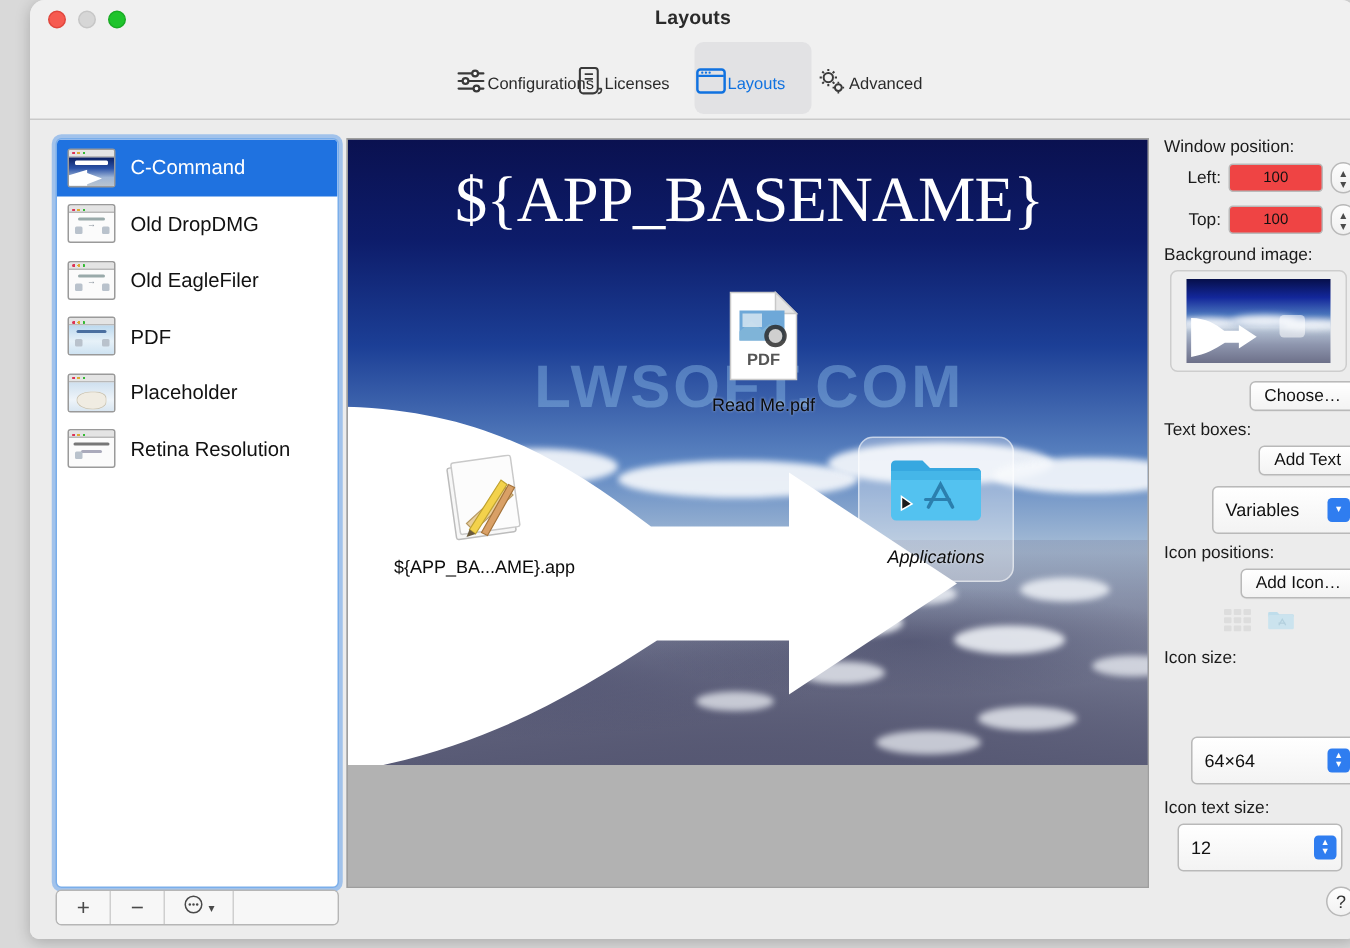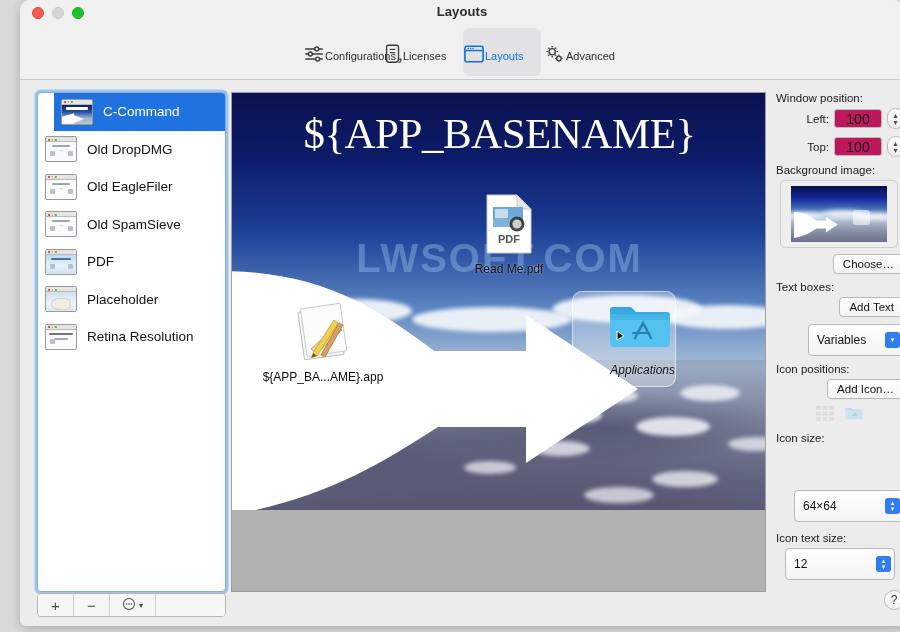--- a/index.html
+++ b/index.html
@@ -85,21 +85,21 @@
     box-shadow: 0 0 0 2.5px rgba(100,160,235,.55);
   }
   #list { width: 100%; }
   .row {
     height: 37.5px;
     display: flex; align-items: center;
     padding-left: 7px;
     gap: 10px;
     cursor: default;
   }
-  .row.sel { background: #1f72e0; margin-left: 16px; }
+  .row.sel { background: #1f72e0; }
   .rowlabel { font-size: 13.5px; color: #111; white-space: nowrap; }
   .row.sel .rowlabel { color: #fff; }
 
   
   .thumb {
     width: 32px; height: 26px;
     border: 1px solid #9a9a9a;
     border-radius: 2px;
     background: #fbfbfb;
     position: relative; overflow: hidden;
@@ -244,37 +244,36 @@
   .diskicon .iclabel {
     font-size: 12px; color: #0b0b0b; margin-top: 3px;
     white-space: nowrap;
     text-shadow: 0 0 2px rgba(255,255,255,.55);
   }
   .diskicon.selected {
     background: rgba(255,255,255,.30);
     border: 1px solid rgba(255,255,255,.55);
     border-radius: 10px;
     padding: 8px 0 9px 0;
-    align-items: flex-end;
   }
   .diskicon.selected .iclabel { font-style: italic; }
 
   
   #inspector {
     position: absolute; left: 756px; top: 12px;
     width: 128px; height: 520px;
     font-size: 11.5px; color: #1b1b1b;
   }
   .seclabel { font-size: 11.5px; color: #1b1b1b; margin-bottom: 4px; }
   .fieldrow { display: flex; align-items: center; justify-content: flex-end; gap: 5px; margin-bottom: 7px; }
   .fieldrow .lbl { font-size: 11.5px; margin-left: 12px; }
   .tfield {
-    width: 48px; height: 19px;
-    background: #be185d; border: 1px solid #b9b9b9; border-radius: 3px;
-    font-size: 14px; color: #111;
+    width: 63px; height: 19px;
+    background: #ef4444; border: 1px solid #b9b9b9; border-radius: 3px;
+    font-size: 10px; color: #111;
     display: flex; align-items: center; justify-content: center;
   }
   .stepper {
     width: 17px; height: 21px;
     background: linear-gradient(#fdfdfd,#f0f0f0);
     border: 1px solid #b9b9b9; border-radius: 9px;
     display: flex; flex-direction: column; align-items: center; justify-content: center;
     line-height: 7px; font-size: 8px; color: #4b4b4b;
   }
   .thumbbox {
@@ -426,32 +425,20 @@
             <span class="body">
                 <span class="ttl"></span>
                 <span class="ic a"></span>
                 <span class="ic b"></span>
                 <span class="ic c"></span>
               </span>
           </span>
           <span class="rowlabel">Old EagleFiler</span>
         </div>
 
-        <div class="row">
-          <span class="thumb">
-            <span class="bar"></span>
-            <span class="body">
-                <span class="ttl"></span>
-                <span class="ic a"></span>
-                <span class="ic b"></span>
-                <span class="ic c"></span>
-              </span>
-          </span>
-          <span class="rowlabel">Old SpamSieve</span>
-        </div>
 
         <div class="row">
           <span class="thumb pdf">
             <span class="bar"></span>
             <span class="body">
                 <span class="ttl"></span>
                 <span class="ic a"></span>
                 <span class="ic c"></span>
               </span>
           </span>

